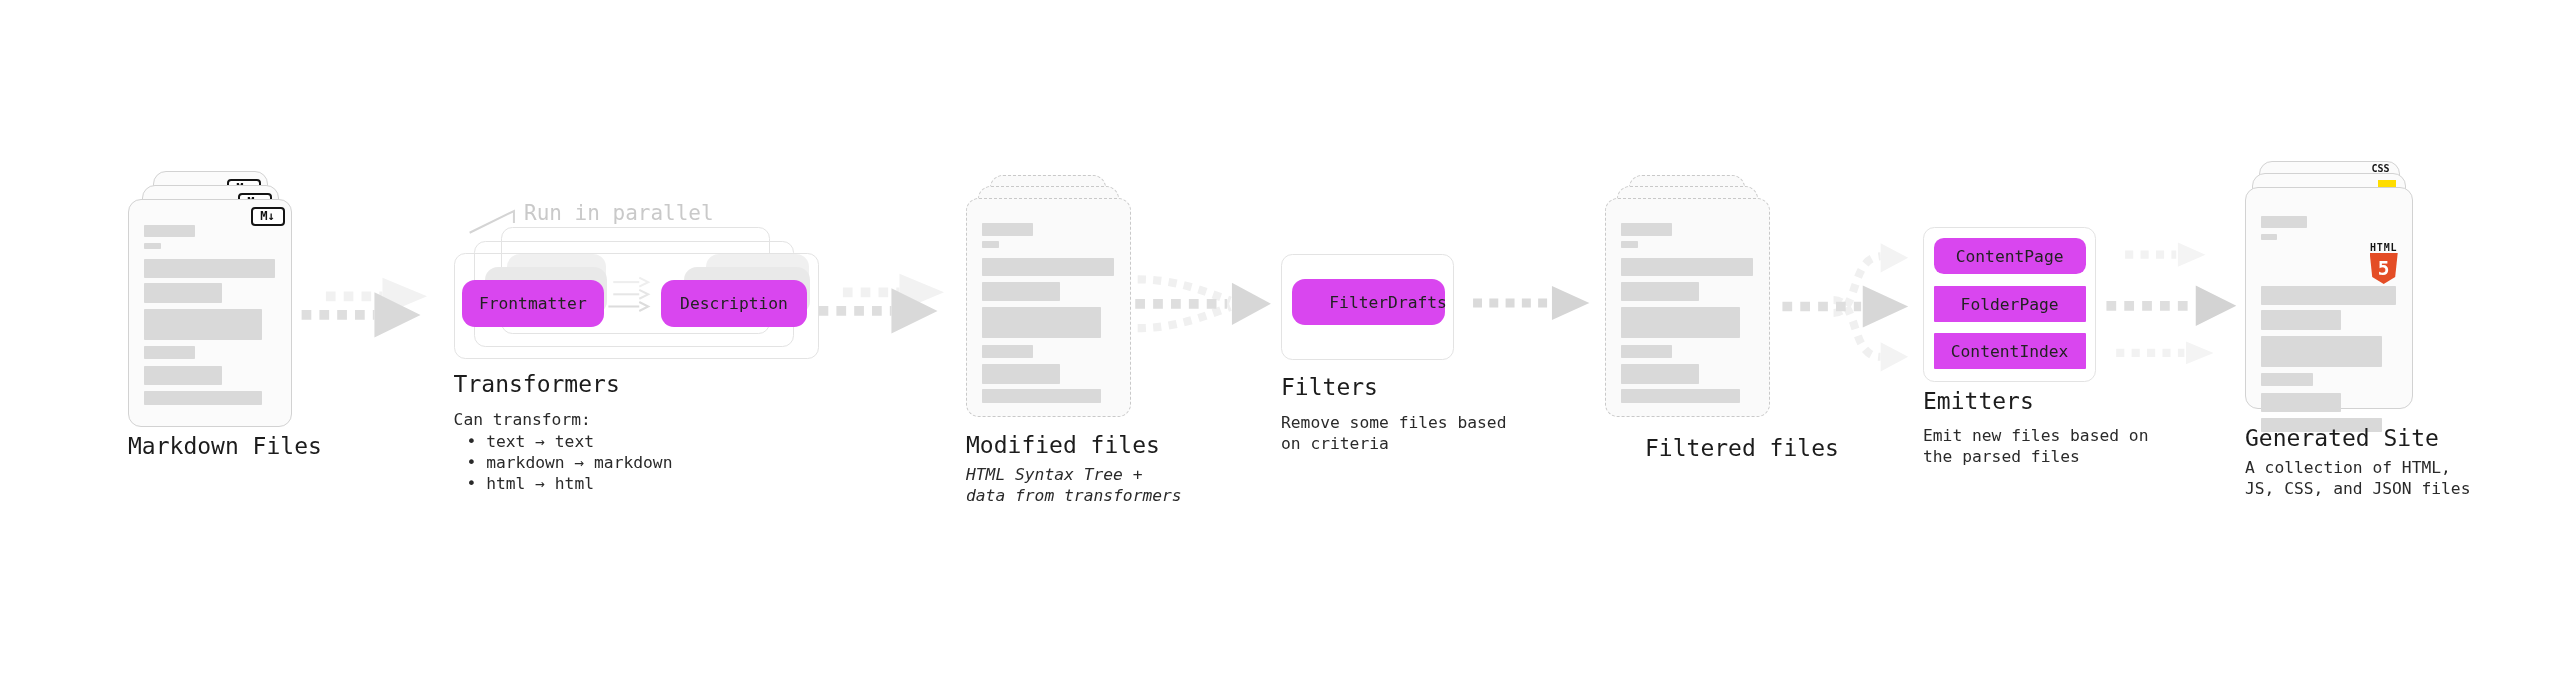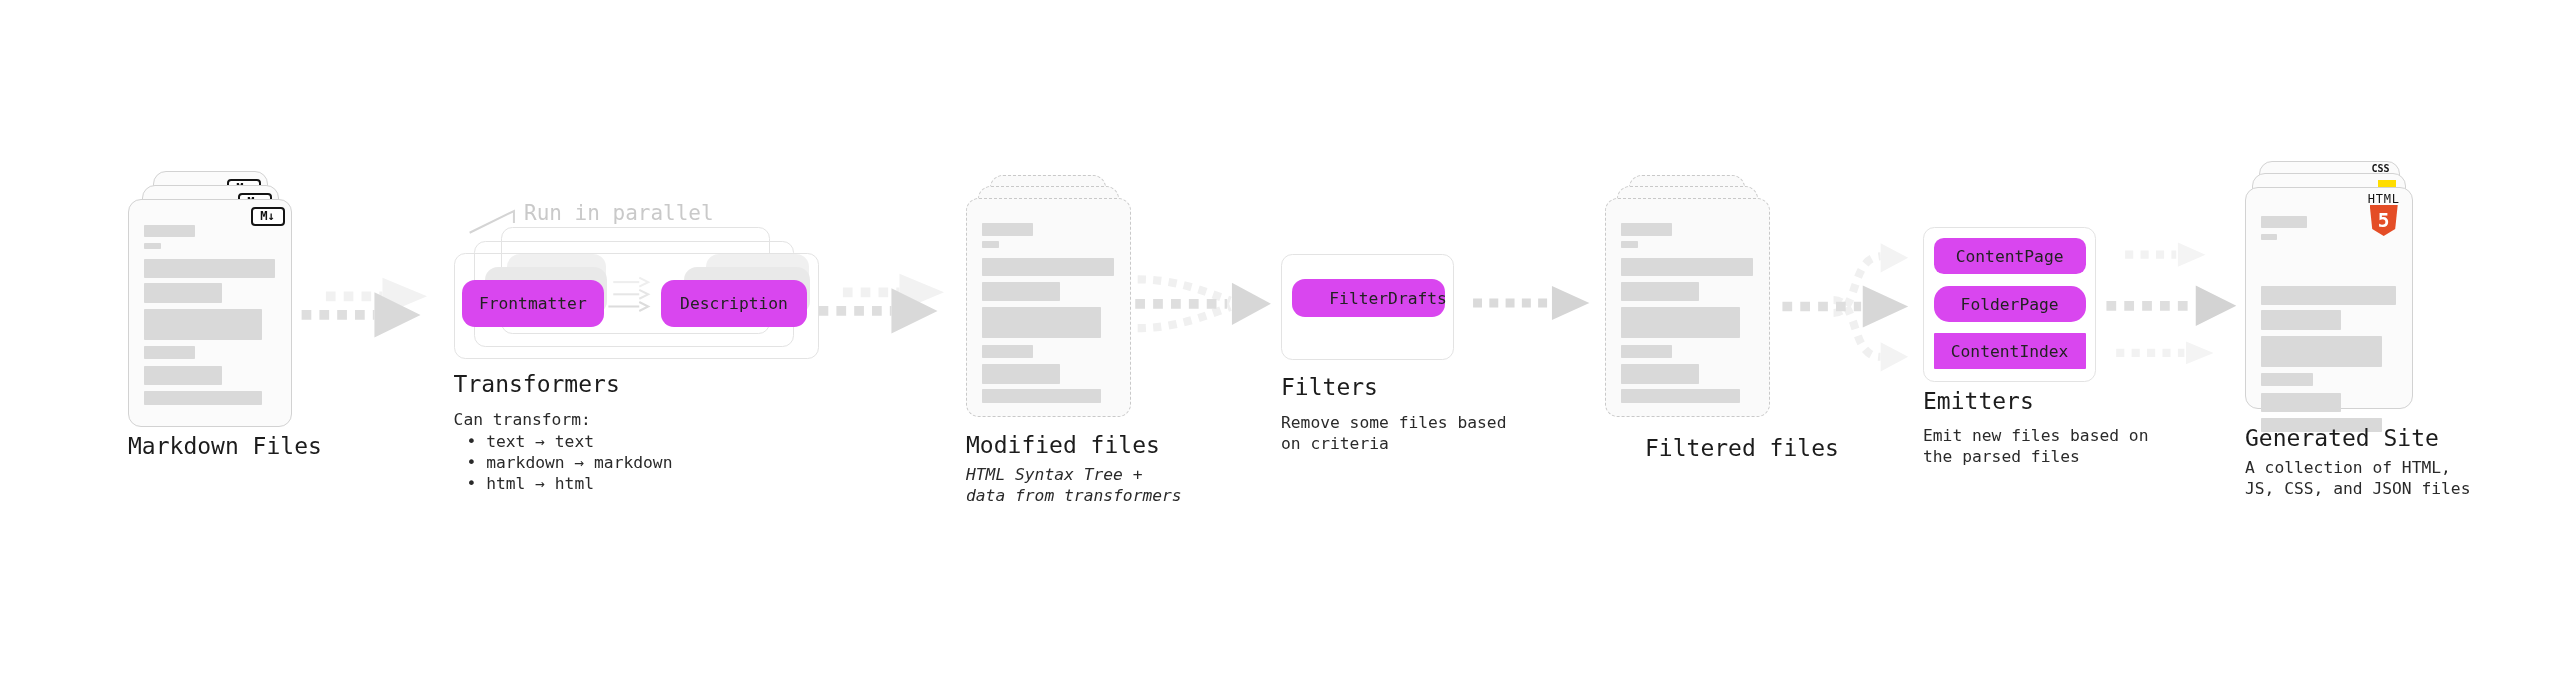--- a/index.html
+++ b/index.html
@@ -46,21 +46,21 @@
     border-radius: 4.1px;
     font-size: 12.2px; font-weight: bold; color: #141414;
     display: flex; align-items: center; justify-content: center;
     letter-spacing: 0px;
   }
   .css-badge { position: absolute; top: 3.3px; right: 8.1px; width: 21px; text-align: center; }
   .css-badge .css-txt { font-size: 10px; font-weight: bold; color: #141414; line-height: 7.3px; }
   .css-badge .css-bar { width: 18px; height: 3.3px; background: #2b66f0; margin: 0.8px auto 0; }
   .js-badge { position: absolute; top: 5.7px; right: 8.1px; width: 18.7px; height: 8.1px; background: #ffdd00; }
   .html5-badge { position: absolute; top: 6.5px; right: 9.8px; width: 37px; text-align: center; }
-  .html5-badge .h5-title { font-size: 12px; font-weight: normal; color: #141414; letter-spacing: 0.8px; line-height: 9.8px; }
+  .html5-badge .h5-title { font-size: 10px; font-weight: bold; color: #141414; letter-spacing: 0.8px; line-height: 9.8px; margin-top: 48px; }
   .html5-badge .h5-shield {
     width: 28px; height: 31px; margin: 0.8px auto 0;
     background: #e44d26;
     clip-path: polygon(0% 0%, 100% 0%, 91% 77%, 50% 100%, 9% 77%);
     display: flex; align-items: center; justify-content: center;
     color: #ffffff; font-size: 19.5px; font-weight: bold;
   }
 
   
   .outline-box {
@@ -190,21 +190,21 @@
 
   <svg style="left:1131px; top:268px;" width="145" height="78" viewBox="0 0 178 96">
     <path d="M8,14 C55,14 88,28 122,40" fill="none" stroke="#f0f0f0" stroke-width="10" stroke-dasharray="10 9"></path>
     <path d="M8,74 C55,74 88,60 122,48" fill="none" stroke="#f0f0f0" stroke-width="10" stroke-dasharray="10 9"></path>
     <line x1="5" y1="44" x2="118" y2="44" stroke="#dedede" stroke-width="12" stroke-dasharray="12 10"></line>
     <polygon points="124,18 172,44 124,70" fill="#d7d7d7"></polygon>
   </svg>
 
   <div class="group" style="left:1281px; top:254px; width:187px;">
     <div class="outline-box solid-bg" style="left:0; top:0; width:173px; height:106px;"></div>
-    <div class="pill" style="left:10.6px; top:25px; width:153px; height:38px;padding-left:40px;">FilterDrafts</div>
+    <div class="pill" style="left:10.6px; top:25px; width:153px; height:46px;padding-left:40px;">FilterDrafts</div>
     <div class="title" style="left:0; top:120px;">Filters</div>
     <div class="desc" style="left:0; top:158px;">
       <div>Remove some files based</div>
       <div>on criteria</div>
     </div>
   </div>
 
   <svg style="left:1469px; top:276px;" width="122" height="54" viewBox="0 0 150 66">
     <line x1="5" y1="33" x2="98" y2="33" stroke="#dadada" stroke-width="11" stroke-dasharray="11 9"></line>
     <polygon points="102,12 148,33 102,54" fill="#d5d5d5"></polygon>
@@ -233,21 +233,21 @@
     <path d="M66,76 C98,76 86,146 124,146" fill="none" stroke="#f0f0f0" stroke-width="10" stroke-dasharray="10 9"></path>
     <polygon points="124,6 158,24 124,42" fill="#f3f3f3"></polygon>
     <polygon points="124,128 158,146 124,164" fill="#f3f3f3"></polygon>
     <line x1="3" y1="84" x2="100" y2="84" stroke="#dedede" stroke-width="12" stroke-dasharray="12 10"></line>
     <polygon points="102,58 158,84 102,110" fill="#d7d7d7"></polygon>
   </svg>
 
   <div class="group" style="left:1923px; top:227px; width:187px;">
     <div class="outline-box solid-bg" style="left:0; top:0; width:173px; height:155px;"></div>
     <div class="pill" style="left:10.6px; top:11.4px; width:152px; height:36px; border-radius:9.8px;">ContentPage</div>
-    <div class="pill" style="left:10.6px; top:59px; width:152px; height:36px; border-radius:15px;">FolderPage</div>
+    <div class="pill" style="left:10.6px; top:59px; width:152px; height:36px; border-radius:1px;">FolderPage</div>
     <div class="pill" style="left:10.6px; top:106px; width:152px; height:36px; border-radius:1px;">ContentIndex</div>
     <div class="title" style="left:0; top:161px;">Emitters</div>
     <div class="desc" style="left:0; top:198px;">
       <div>Emit new files based on</div>
       <div>the parsed files</div>
     </div>
   </div>
 
   <svg style="left:2103px; top:236px;" width="140" height="138" viewBox="0 0 172 170">
     <line x1="27" y1="23" x2="90" y2="23" stroke="#f2f2f2" stroke-width="10" stroke-dasharray="10 9"></line>

